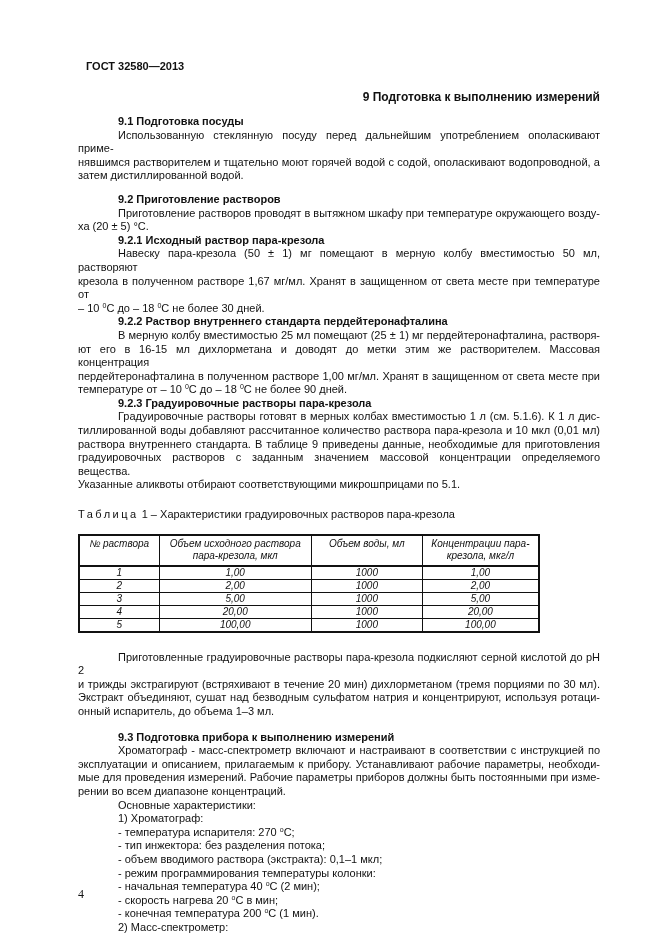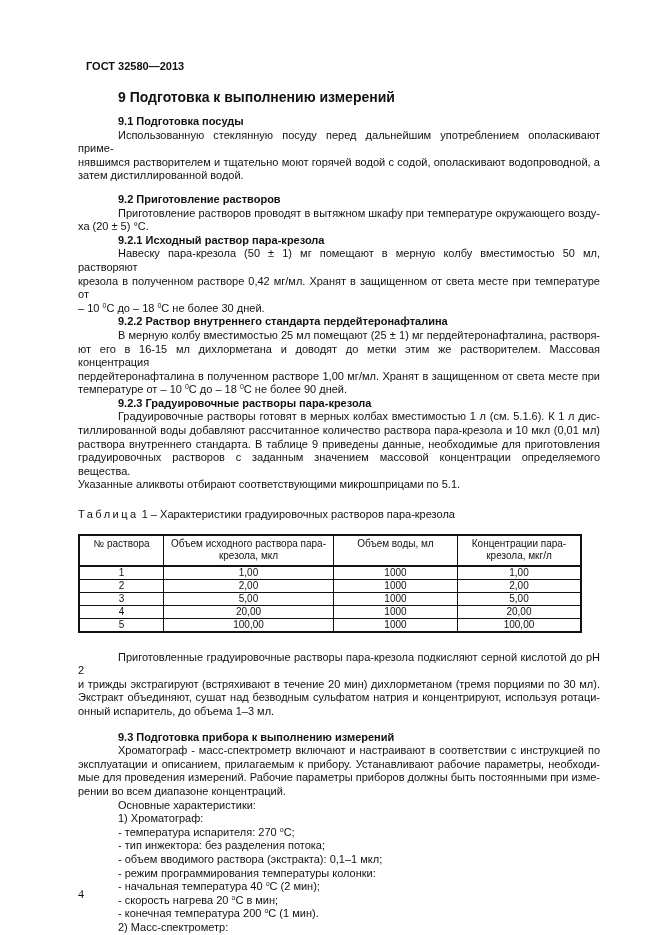--- a/index.html
+++ b/index.html
@@ -1,30 +1,30 @@
 <!DOCTYPE html>
 <html><head>
 <meta charset="utf-8">
 <style>
   html, body { margin: 0; padding: 0; background: #ffffff; }
   body { width: 661px; height: 935px; position: relative; overflow: hidden;
          font-family: "Liberation Sans", sans-serif; color: #111; }
   .page { position: absolute; left: 0; top: 0; width: 661px; height: 935px; }
   .doc-id { position: absolute; left: 86px; top: 60px; font-size: 11px; font-weight: bold; }
   .content { position: absolute; left: 78px; top: 85px; width: 522px; font-size: 11px; line-height: 13.6px; }
-  .h1 { font-size: 14px; font-weight: bold; margin: 0 0 0 40px; padding-top: 2px; line-height: 20px; }
+  .h1 { font-size: 12px; font-weight: bold; margin: 0 0 0 40px; padding-top: 2px; line-height: 20px; text-align: right; }
   .h2 { font-weight: bold; margin-left: 40px; }
   .gap { height: 10px; }
   .p { text-align: justify; text-indent: 40px; margin: 0; }
   .line { display: block; }
   .justify-last { text-align-last: justify; }
   sup { font-size: 7px; vertical-align: 4px; line-height: 0; }
   .caption { margin-top: 10px; margin-bottom: 12px; }
   .spaced { letter-spacing: 2.5px; text-align: right; }
-  table { border-collapse: collapse; width: 504px; font-size: 10px; line-height: 12px; }
+  table { border-collapse: collapse; width: 462px; font-size: 10px; line-height: 12px; font-style: italic; }
   th, td { border: 1px solid #111; text-align: center; padding: 0 3px; font-weight: normal; }
   th { padding-top: 2px; padding-bottom: 3px; vertical-align: top; }
   thead tr { border-bottom: 2.5px solid #111; }
   td { height: 11px; }
   table { border: 2px solid #111; }
   .list { margin-left: 40px; }
   .page-num { position: absolute; left: 78px; top: 887px; font-family: "Liberation Serif", serif; font-size: 12px; }
 </style>
 </head>
 <body>
@@ -46,21 +46,21 @@
 
     <div class="h2">9.2 Приготовление растворов</div>
     <div class="p">
       <span class="line justify-last">Приготовление растворов проводят в вытяжном шкафу при температуре окружающего возду-</span>
       <span class="line" style="text-indent:0">ха (20 ± 5) °С.</span>
     </div>
 
     <div class="h2">9.2.1 Исходный раствор пара-крезола</div>
     <div class="p">
       <span class="line justify-last">Навеску пара-крезола (50 ± 1) мг помещают в мерную колбу вместимостью 50 мл, растворяют</span>
-      <span class="line justify-last" style="text-indent:0">крезола в полученном растворе 0,42 мг/мл.  Хранят в защищенном от света месте при температуре от</span>
+      <span class="line justify-last" style="text-indent:0">крезола в полученном растворе 1,67 мг/мл.  Хранят в защищенном от света месте при температуре от</span>
       <span class="line" style="text-indent:0"><span>– 10 </span><sup>0</sup><span>С до – 18 </span><sup>0</sup><span>С не более 30 дней.</span></span>
     </div>
 
     <div class="h2">9.2.2 Раствор внутреннего стандарта пердейтеронафталина</div>
     <div class="p">
       <span class="line justify-last">В мерную колбу вместимостью 25 мл помещают (25 ± 1) мг пердейтеронафталина, растворя-</span>
       <span class="line justify-last" style="text-indent:0">ют его в 16-15 мл дихлорметана и доводят до метки этим же растворителем. Массовая концентрация</span>
       <span class="line justify-last" style="text-indent:0">пердейтеронафталина в полученном растворе 1,00 мг/мл. Хранят в защищенном от света месте при</span>
       <span class="line" style="text-indent:0"><span>температуре от – 10 </span><sup>0</sup><span>С до – 18 </span><sup>0</sup><span>С не более 90 дней.</span></span>
     </div>

